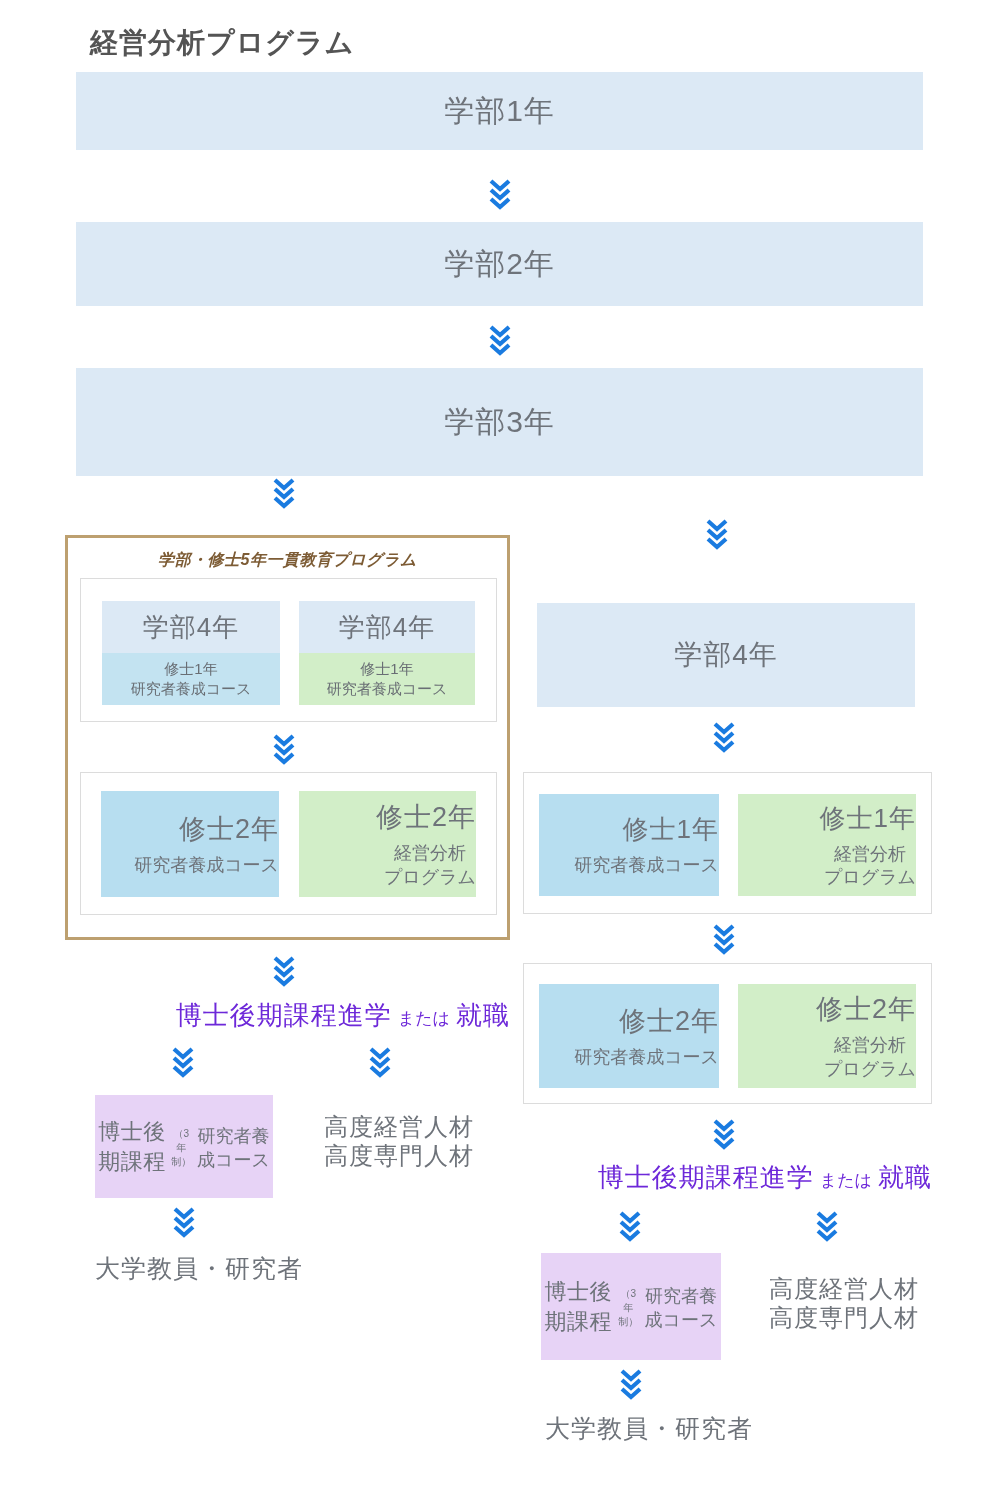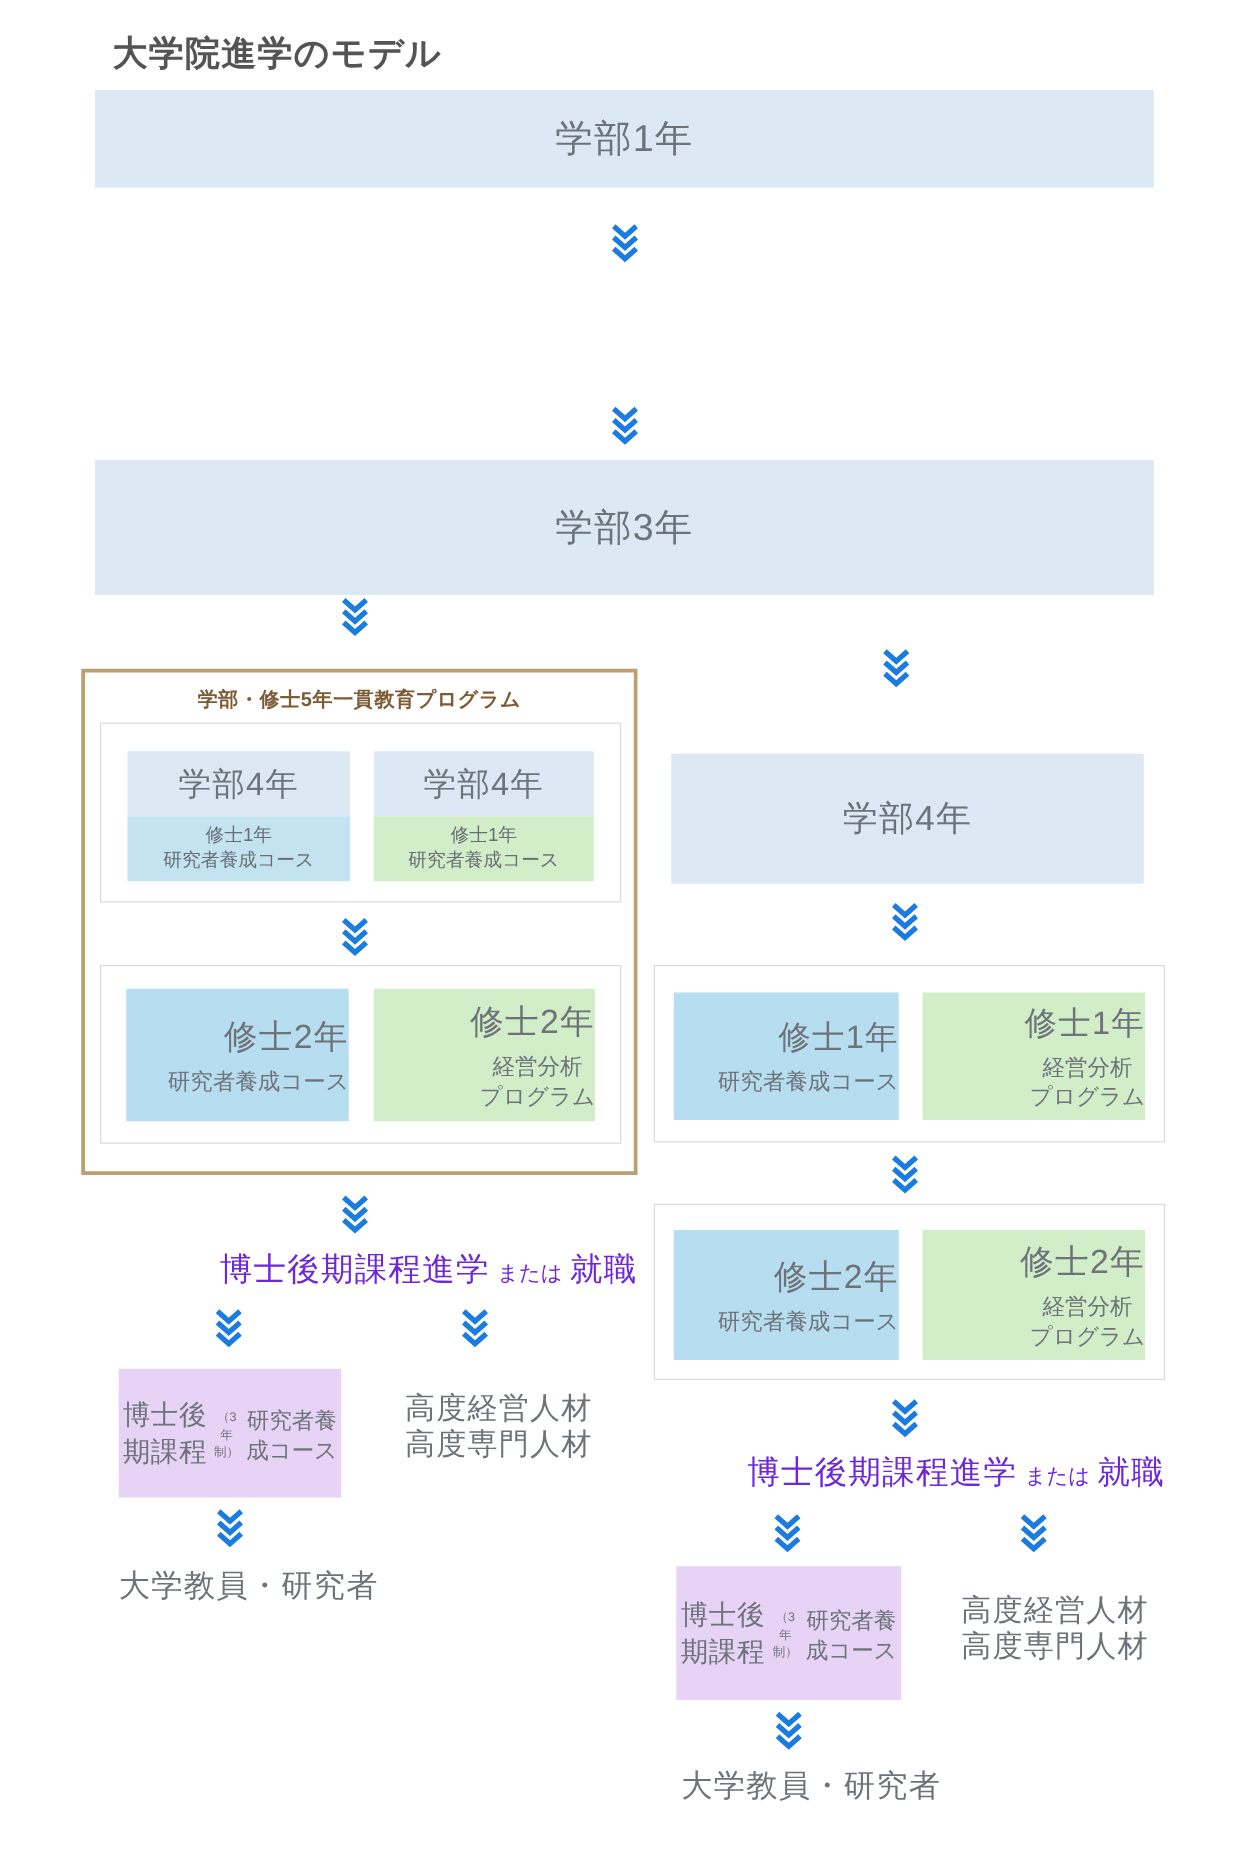--- a/index.html
+++ b/index.html
@@ -12,21 +12,21 @@
 
   .bar { left:76px; width:847px; height:85px; background:#dce9f5; color:#6e737a;
          display:flex; align-items:center; justify-content:center; font-size:30px; letter-spacing:1px; }
 
   .chev { position:absolute; width:24px; height:34px; }
   .chev path { fill:none; stroke:#1a7be0; stroke-width:4.2px; }
 
   
   .program { left:65px; top:535px; width:445px; height:405px; background:#fff; border:3px solid #bda070; }
   .program-title { position:absolute; left:0; top:12px; width:439px; text-align:center;
-                   font-size:16px; font-weight:bold; color:#7d5c35; letter-spacing:0.5px; }
+                   font-size:16px; font-weight:bold; color:#7d5c35; letter-spacing:0.5px;font-style:italic; }
 
   .whitebox { position:absolute; background:#fff; border:1px solid #dcdcdc;
               display:flex; justify-content:center; }
 
   
   .yearcol { display:flex; flex-direction:column; }
   .year-top { background:#dce9f5; height:52px; display:flex; align-items:center; justify-content:center;
               font-size:26px; color:#6e737a; letter-spacing:1px; }
   .year-sub { height:52px; display:flex; flex-direction:column; align-items:center; justify-content:center;
               font-size:15px; color:#696e74; line-height:1.32; }
@@ -51,30 +51,33 @@
   .purple .l3 { font-size:18px; margin-top:3px; }
 
   .talent { position:absolute; color:#6e737a; font-size:24px; line-height:29px; letter-spacing:1px;margin-left:32px; }
   .final { position:absolute; color:#6e737a; font-size:25px; letter-spacing:1px; }
 </style>
 </head>
 <body>
 
 <div class="canvas">
 
-  <div class="abs page-title">大学院進学のモデル</div>
+  <div class="abs page-title">経営分析プログラム</div>
 
   <div class="abs bar" style="top:72px;height:78px;">
     <span>学部1年</span>
   </div>
   <svg class="chev" style="left:488px;top:178px;" viewBox="0 0 24 34">
     <path d="M3 3 L12 11 L21 3"></path>
       <path d="M3 12 L12 20 L21 12"></path>
       <path d="M3 21 L12 29 L21 21"></path>
   </svg>
+  <div class="abs bar" style="top:222px;height:84px;">
+    <span>学部2年</span>
+  </div>
   <svg class="chev" style="left:488px;top:324px;" viewBox="0 0 24 34">
     <path d="M3 3 L12 11 L21 3"></path>
       <path d="M3 12 L12 20 L21 12"></path>
       <path d="M3 21 L12 29 L21 21"></path>
   </svg>
   <div class="abs bar" style="top:368px;height:108px;">
     <span>学部3年</span>
   </div>
 
   <svg class="chev" style="left:272px;top:477px;" viewBox="0 0 24 34">

